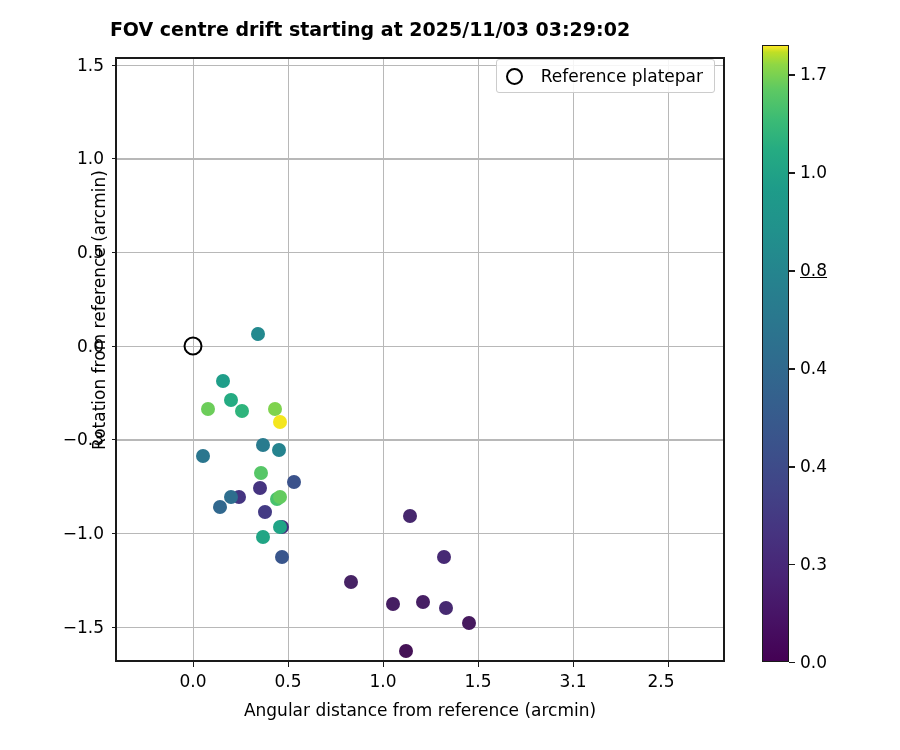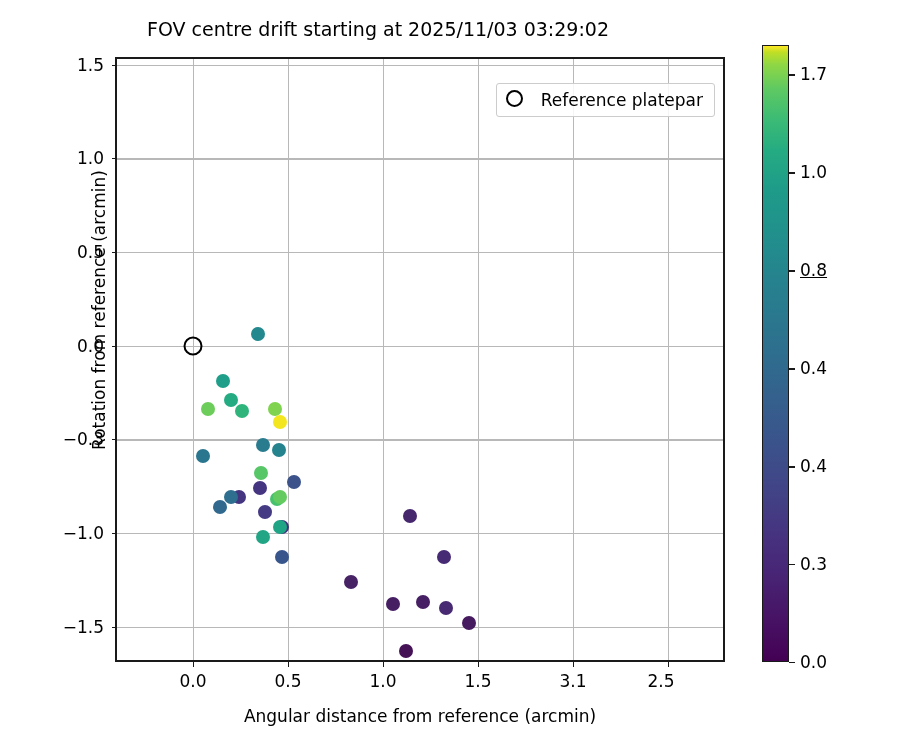--- a/index.html
+++ b/index.html
@@ -14,27 +14,28 @@
     overflow: hidden;
   }
   #figure {
     position: relative;
     width: 900px;
     height: 750px;
     background: #ffffff;
   }
   #plot-title {
     position: absolute;
-    left: 8px;
+    left: 0;
     top: 18px;
     width: 740px;
     text-align: center;
     font-size: 19px;
     color: #000000;
     letter-spacing: 0px;
+    font-weight: bold;
   }
   
   #axes {
     position: absolute;
     left: 115px;
     top: 57px;
     width: 610px;
     height: 605px;
     border: 2px solid #1a1a1a;
     box-sizing: border-box;
@@ -78,21 +79,20 @@
     white-space: nowrap;
   }
   #xlabel {
     position: absolute;
     left: 115px;
     top: 700px;
     width: 610px;
     text-align: center;
     font-size: 17px;
     color: #000;
-    margin-top: 6px;
   }
   #ylabel {
     position: absolute;
     left: -204px;
     top: 300px;
     width: 605px;
     text-align: center;
     font-size: 17px;
     color: #000;
     transform: rotate(-90deg);
@@ -113,27 +113,27 @@
     border-radius: 50%;
     border: 2.2px solid #000000;
     background: transparent;
     transform: translate(-50%, -50%);
     box-sizing: border-box;
   }
   
   #legend {
     position: absolute;
     right: 8px;
-    top: 24px;
+    top: 0;
     background: rgba(255,255,255,0.85);
     border: 1px solid #cccccc;
     border-radius: 3px;
     padding: 6px 11px 6px 9px;
     display: flex;
-    align-items: flex-start;
+    align-items: center;
     gap: 18px;
     box-shadow: 0 0 0 0 rgba(0,0,0,0);
   }
   #legend-marker {
     width: 17px;
     height: 17px;
     border-radius: 50%;
     border: 2.1px solid #000;
     box-sizing: border-box;
     flex: 0 0 auto;

